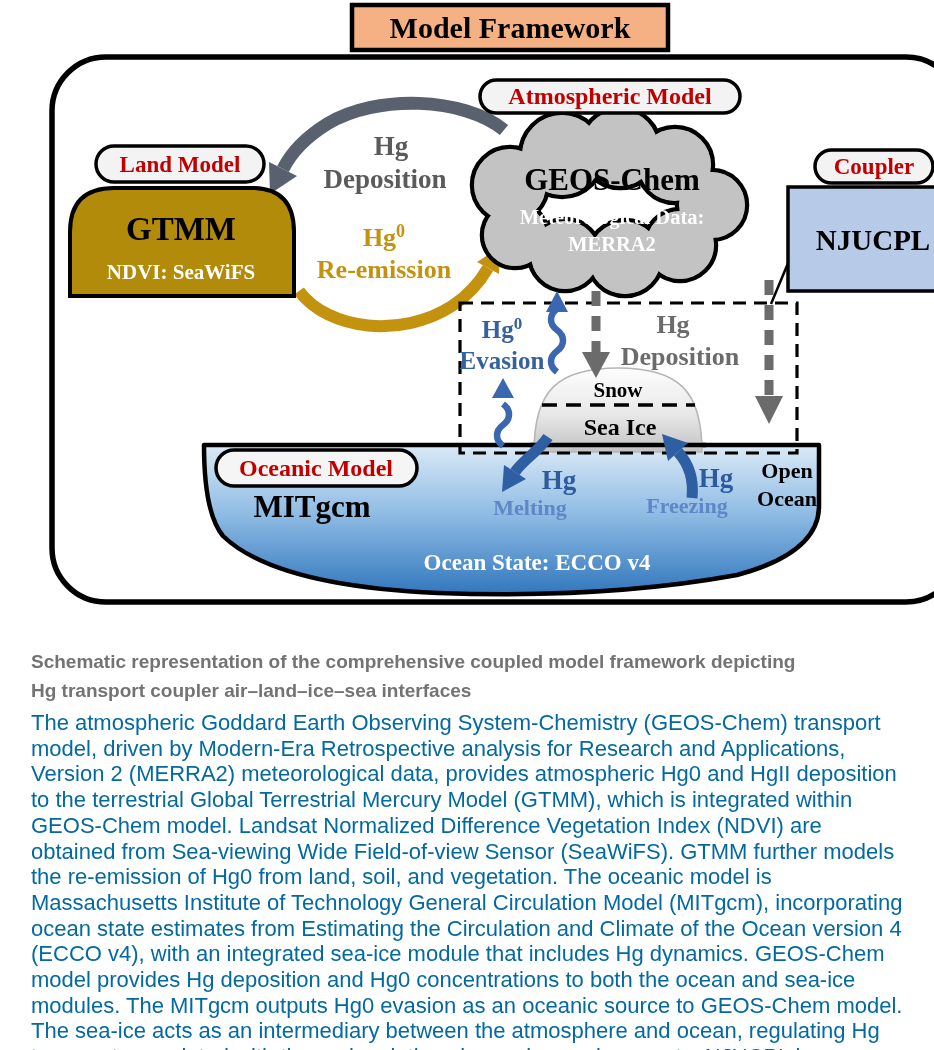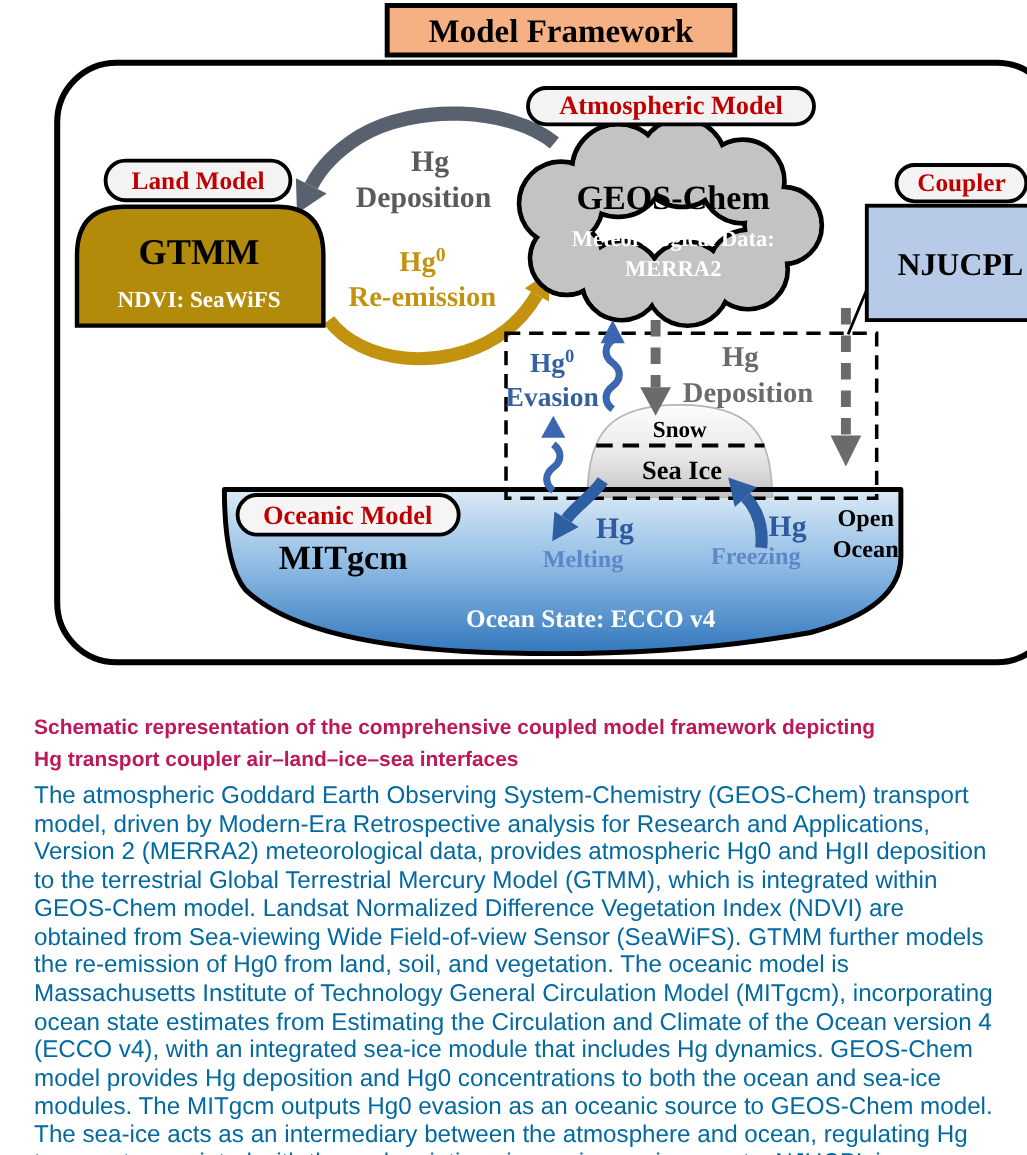--- a/index.html
+++ b/index.html
@@ -1,20 +1,20 @@
 <!DOCTYPE html>
 <html><head>
 <meta charset="utf-8">
 <style>
   html,body{margin:0;padding:0;background:#fff;}
   body{width:934px;height:1050px;font-family:"Liberation Sans",sans-serif;}
   .diagram-wrap{width:934px;height:625px;padding-left:40px;}
   svg text{font-family:"Liberation Serif",serif;font-weight:bold;}
   .caption{padding:22px 31px 0 31px;}
-  .caption-heading{font-weight:bold;font-size:19px;line-height:29px;color:#be185d;}
+  .caption-heading{font-weight:bold;font-size:19px;line-height:29px;color:#737373;}
   .caption-body{font-size:22px;line-height:25.7px;color:#0369a1;margin-top:5px;width:872px;}
 </style>
 </head>
 <body>
 
 <div class="diagram-wrap">
 <svg width="934" height="625" viewBox="0 0 934 625">
   <defs>
     <linearGradient id="oceanGrad" x1="0" y1="443" x2="0" y2="600" gradientUnits="userSpaceOnUse">
       <stop offset="0" stop-color="#DDEBF7"></stop>

